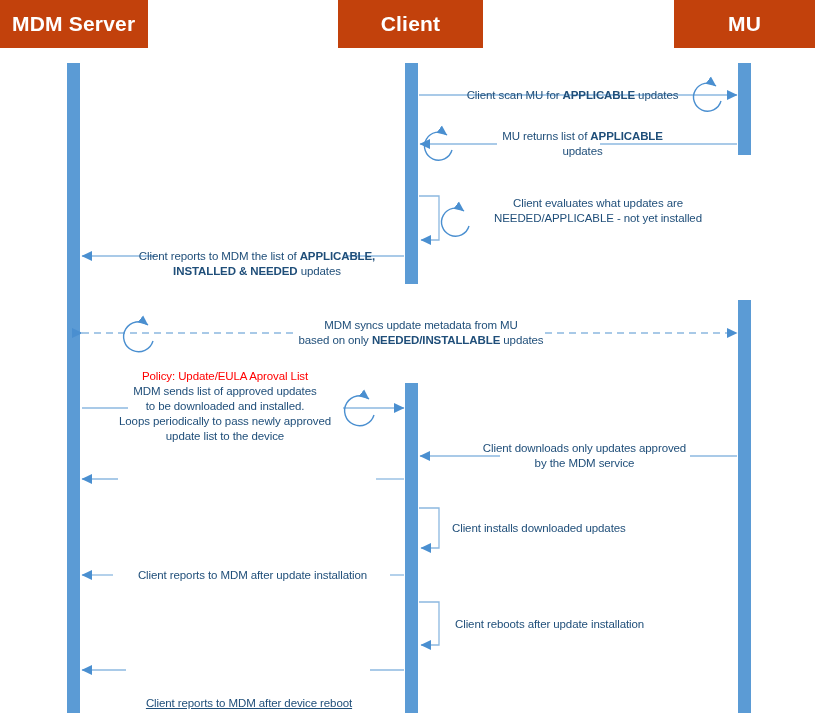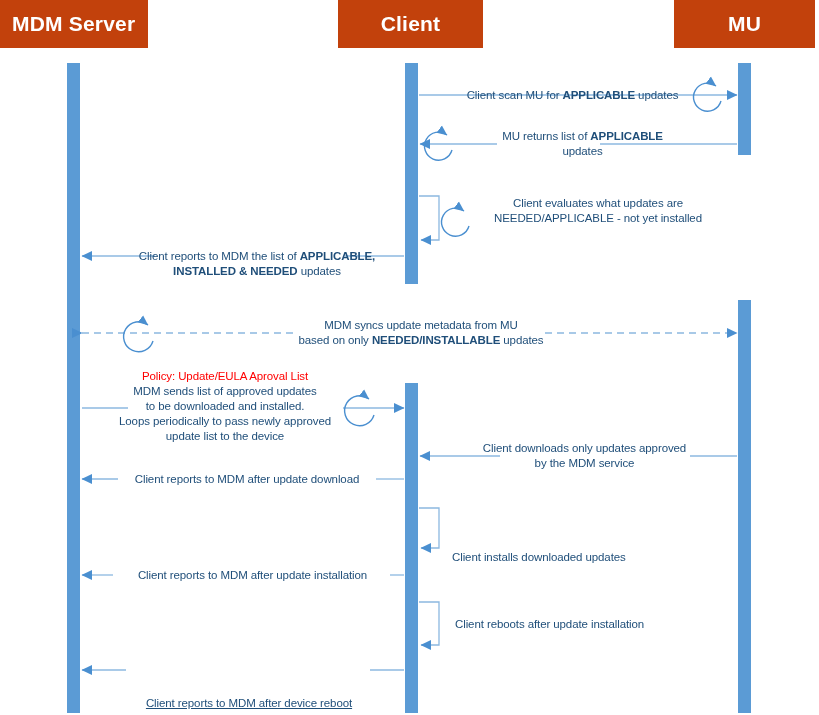--- a/index.html
+++ b/index.html
@@ -179,23 +179,22 @@
   <div class="msg-label" style="left:478px;top:196px;width:240px;">Client evaluates what updates are<br>NEEDED/APPLICABLE - not yet installed</div>
 
   <div class="msg-label" style="left:112px;top:249px;width:290px;">Client reports to MDM the list of <b>APPLICABLE,</b><br><b>INSTALLED &amp; NEEDED</b> updates</div>
 
   <div class="msg-label" style="left:292px;top:318px;width:258px;">MDM syncs update metadata from MU<br>based on only <b>NEEDED/INSTALLABLE</b> updates</div>
 
   <div class="msg-label" style="left:100px;top:369px;width:250px;"><span class="policy">Policy: Update/EULA Aproval List</span>MDM sends list of approved updates<br>to be downloaded and installed.<br>Loops periodically to pass newly approved<br>update list to the device</div>
 
   <div class="msg-label" style="left:466px;top:441px;width:237px;">Client downloads only updates approved<br>by the MDM service</div>
 
-  <div class="msg-label" style="left:118px;top:472px;width:258px;">Client reports to MDM after update download</div>
-
-  <div class="msg-label" style="left:452px;top:521px;width:200px;text-align:left;margin-top:29px;">Client installs downloaded updates</div>
+
+  <div class="msg-label" style="left:452px;top:521px;width:200px;text-align:left;">Client installs downloaded updates</div>
 
   <div class="msg-label" style="left:114px;top:568px;width:277px;">Client reports to MDM after update installation</div>
 
   <div class="msg-label" style="left:455px;top:617px;width:220px;text-align:left;">Client reboots after update installation</div>
 
   <div class="msg-label" style="left:126px;top:696px;width:246px;text-decoration:underline;">Client reports to MDM after device reboot</div>
 
 </div>
 
 </body></html>

